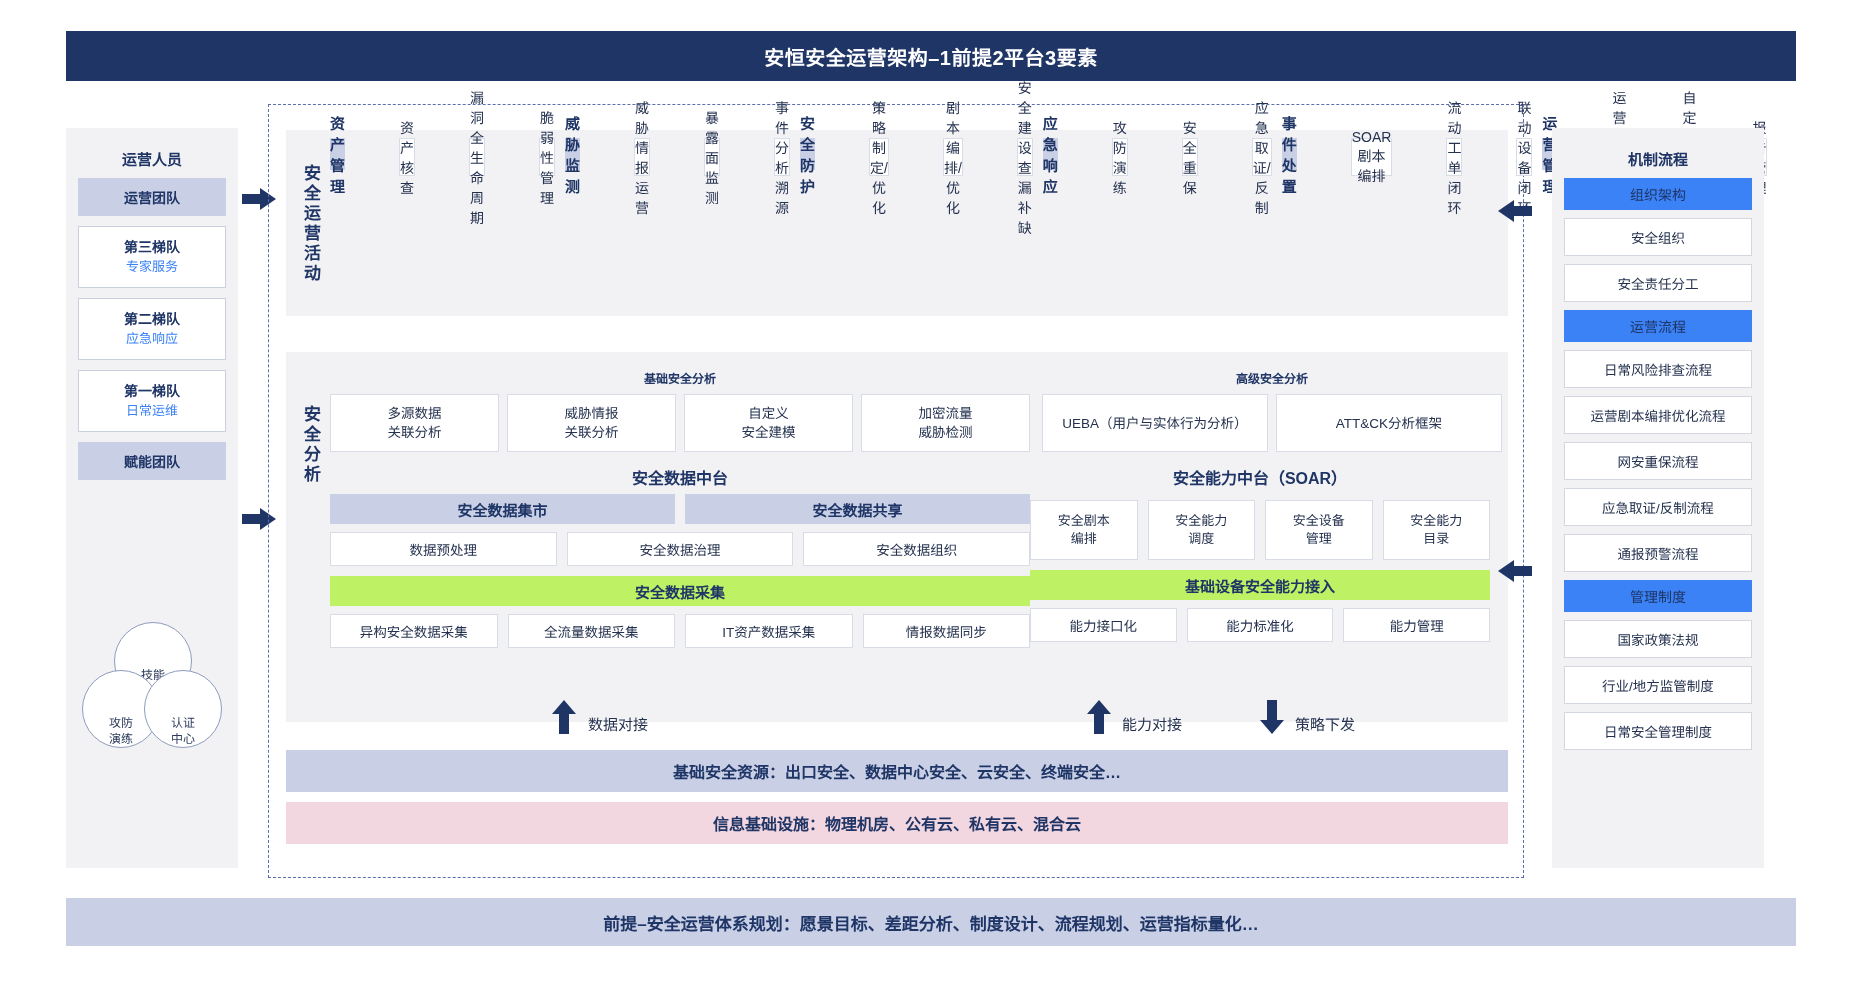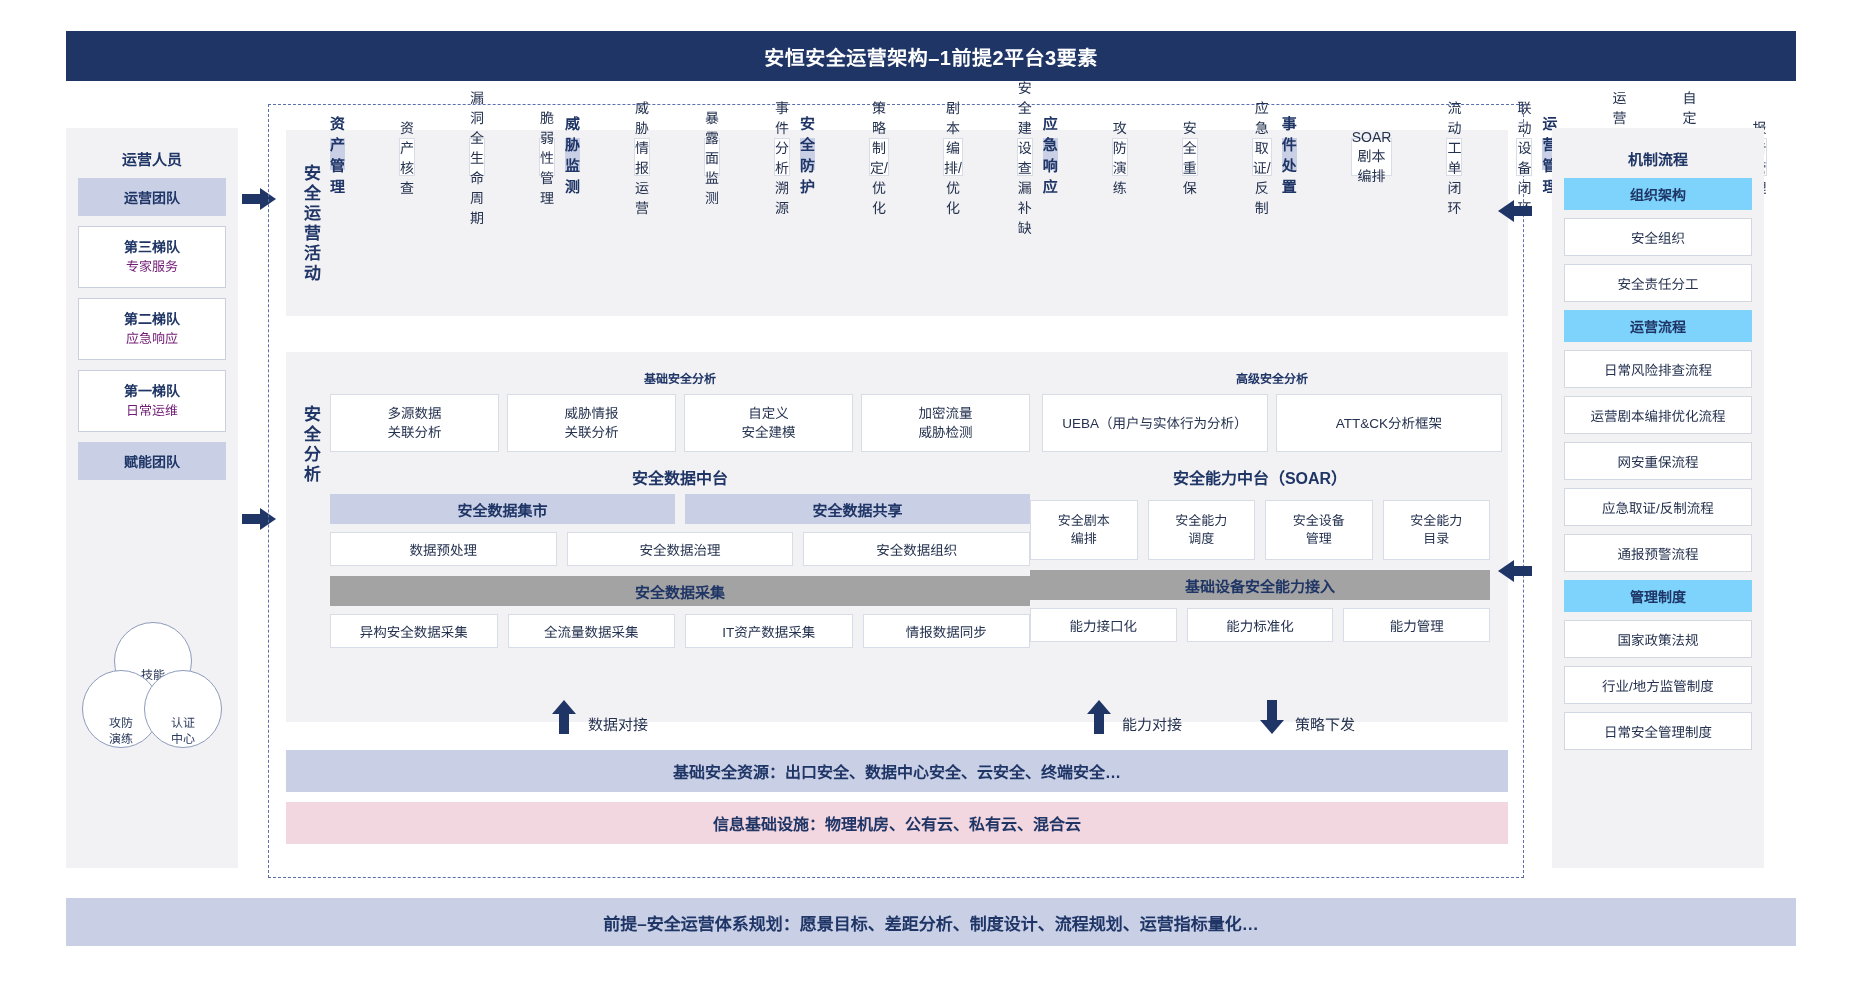--- a/index.html
+++ b/index.html
@@ -13,21 +13,21 @@
     font-size:20px;font-weight:bold;letter-spacing:.5px;
   }
 
   
   .left-col{position:absolute;left:66px;top:128px;width:172px;height:740px;background:#f2f2f4;}
   .lc-inner{padding:10px 12px 0 12px;}
   .lc-head{height:40px;display:flex;align-items:center;justify-content:center;font-size:15px;font-weight:bold;color:#1f3566;}
   .lc-band{height:38px;background:#c9d0e6;display:flex;align-items:center;justify-content:center;font-size:14px;font-weight:bold;color:#1f3566;margin-bottom:10px;}
   .lc-card{border:1px solid #c9cfdd;background:#ffffff;height:60px;margin-bottom:10px;display:flex;flex-direction:column;align-items:center;justify-content:center;}
   .lc-card .t1{font-size:14px;font-weight:bold;color:#1f3566;line-height:20px;}
-  .lc-card .t2{font-size:13px;color:#701a75;line-height:20px;text-align:center;}
+  .lc-card .t2{font-size:13px;color:#3b82f6;line-height:20px;text-align:center;}
 
   
   .venn{position:absolute;left:82px;top:622px;width:140px;height:120px;}
   .circ{position:absolute;width:76px;height:76px;border-radius:50%;border:1.5px solid #8e9bbd;background:#ffffff;display:flex;align-items:flex-end;justify-content:center;text-align:center;font-size:12px;color:#2b3a5c;line-height:16px;}
   .c-top{left:32px;top:0;}
   .c-left{left:0;top:48px;}
   .c-right{left:62px;top:48px;}
   .arr-right{width:34px;height:22px;position:absolute;}
   .arr-right .stem{position:absolute;left:0;top:6px;width:20px;height:10px;background:#1f3566;}
   .arr-right .head{position:absolute;left:18px;top:0;width:0;height:0;border-top:11px solid transparent;border-bottom:11px solid transparent;border-left:16px solid #1f3566;}
@@ -57,21 +57,21 @@
   .ana-title{height:34px;display:flex;align-items:center;justify-content:center;font-size:12px;font-weight:bold;color:#1f3566;}
   .ana-cells{display:flex;gap:8px;}
   .ana-cell{flex:1;height:56px;background:#ffffff;border:1px solid #d8dce6;font-size:13.5px;color:#25324f;display:flex;align-items:center;justify-content:center;text-align:center;line-height:19px;}
 
   .mid-row{display:flex;margin-top:10px;}
   .mid-left{width:700px;}
   .mid-right{width:460px;}
   .mid-title{height:30px;display:flex;align-items:center;justify-content:center;font-size:16px;font-weight:bold;color:#1f3566;}
   .bandrow{display:flex;gap:10px;margin-top:2px;}
   .band{flex:1;height:30px;background:#c9d0e6;color:#1f3566;font-size:15px;font-weight:bold;display:flex;align-items:center;justify-content:center;}
-  .band-wide{height:30px;background:#a3a3a3;color:#1f3566;font-size:15px;font-weight:bold;display:flex;align-items:center;justify-content:center;margin-top:10px;}
+  .band-wide{height:30px;background:#bef264;color:#1f3566;font-size:15px;font-weight:bold;display:flex;align-items:center;justify-content:center;margin-top:10px;}
   .cellrow{display:flex;gap:10px;margin-top:8px;}
   .cell{flex:1;height:32px;background:#ffffff;border:1px solid #d8dce6;font-size:13.5px;color:#25324f;display:flex;align-items:center;justify-content:center;text-align:center;}
   .soar-cells{display:flex;gap:10px;margin-top:8px;}
   .soar-cell{flex:1;height:58px;background:#ffffff;border:1px solid #d8dce6;font-size:13px;color:#25324f;display:flex;align-items:center;justify-content:center;text-align:center;line-height:18px;}
 
   
   .arrow-row{position:absolute;left:330px;top:700px;width:1172px;height:38px;}
   .arr-up{position:absolute;width:24px;height:34px;}
   .arr-up .stem{position:absolute;left:7px;top:12px;width:10px;height:22px;background:#1f3566;}
   .arr-up .head{position:absolute;left:0;top:0;width:0;height:0;border-left:12px solid transparent;border-right:12px solid transparent;border-bottom:14px solid #1f3566;}
@@ -81,21 +81,21 @@
   .arr-label{position:absolute;font-size:15px;color:#25324f;top:13px;}
 
   
   .res-bar{position:absolute;left:286px;top:750px;width:1222px;height:42px;background:#c9d0e6;color:#1f3566;font-size:16px;font-weight:bold;display:flex;align-items:center;justify-content:center;}
   .infra-bar{position:absolute;left:286px;top:802px;width:1222px;height:42px;background:#f3d7e0;color:#1f3566;font-size:16px;font-weight:bold;display:flex;align-items:center;justify-content:center;}
 
   
   .right-col{position:absolute;left:1552px;top:128px;width:212px;height:740px;background:#f2f2f4;}
   .rc-inner{padding:10px 12px 0 12px;}
   .rc-head{height:40px;display:flex;align-items:center;justify-content:center;font-size:15px;font-weight:bold;color:#1f3566;}
-  .rc-band{height:32px;background:#7dd3fc;color:#1f3566;font-size:14px;font-weight:bold;display:flex;align-items:center;justify-content:center;margin-bottom:8px;}
+  .rc-band{height:32px;background:#3b82f6;color:#1f3566;font-size:14px;font-weight:normal;display:flex;align-items:center;justify-content:center;margin-bottom:8px;}
   .rc-card{height:36px;background:#ffffff;border:1px solid #d3d7e1;font-size:13.5px;color:#25324f;display:flex;align-items:center;justify-content:center;text-align:center;margin-bottom:8px;}
 
   
   .bottom-bar{position:absolute;left:66px;top:898px;width:1730px;height:48px;background:#c9d0e6;color:#1f3566;font-size:17px;font-weight:bold;display:flex;align-items:center;justify-content:center;}
 </style>
 </head>
 <body>
 
 <div class="page">
 

